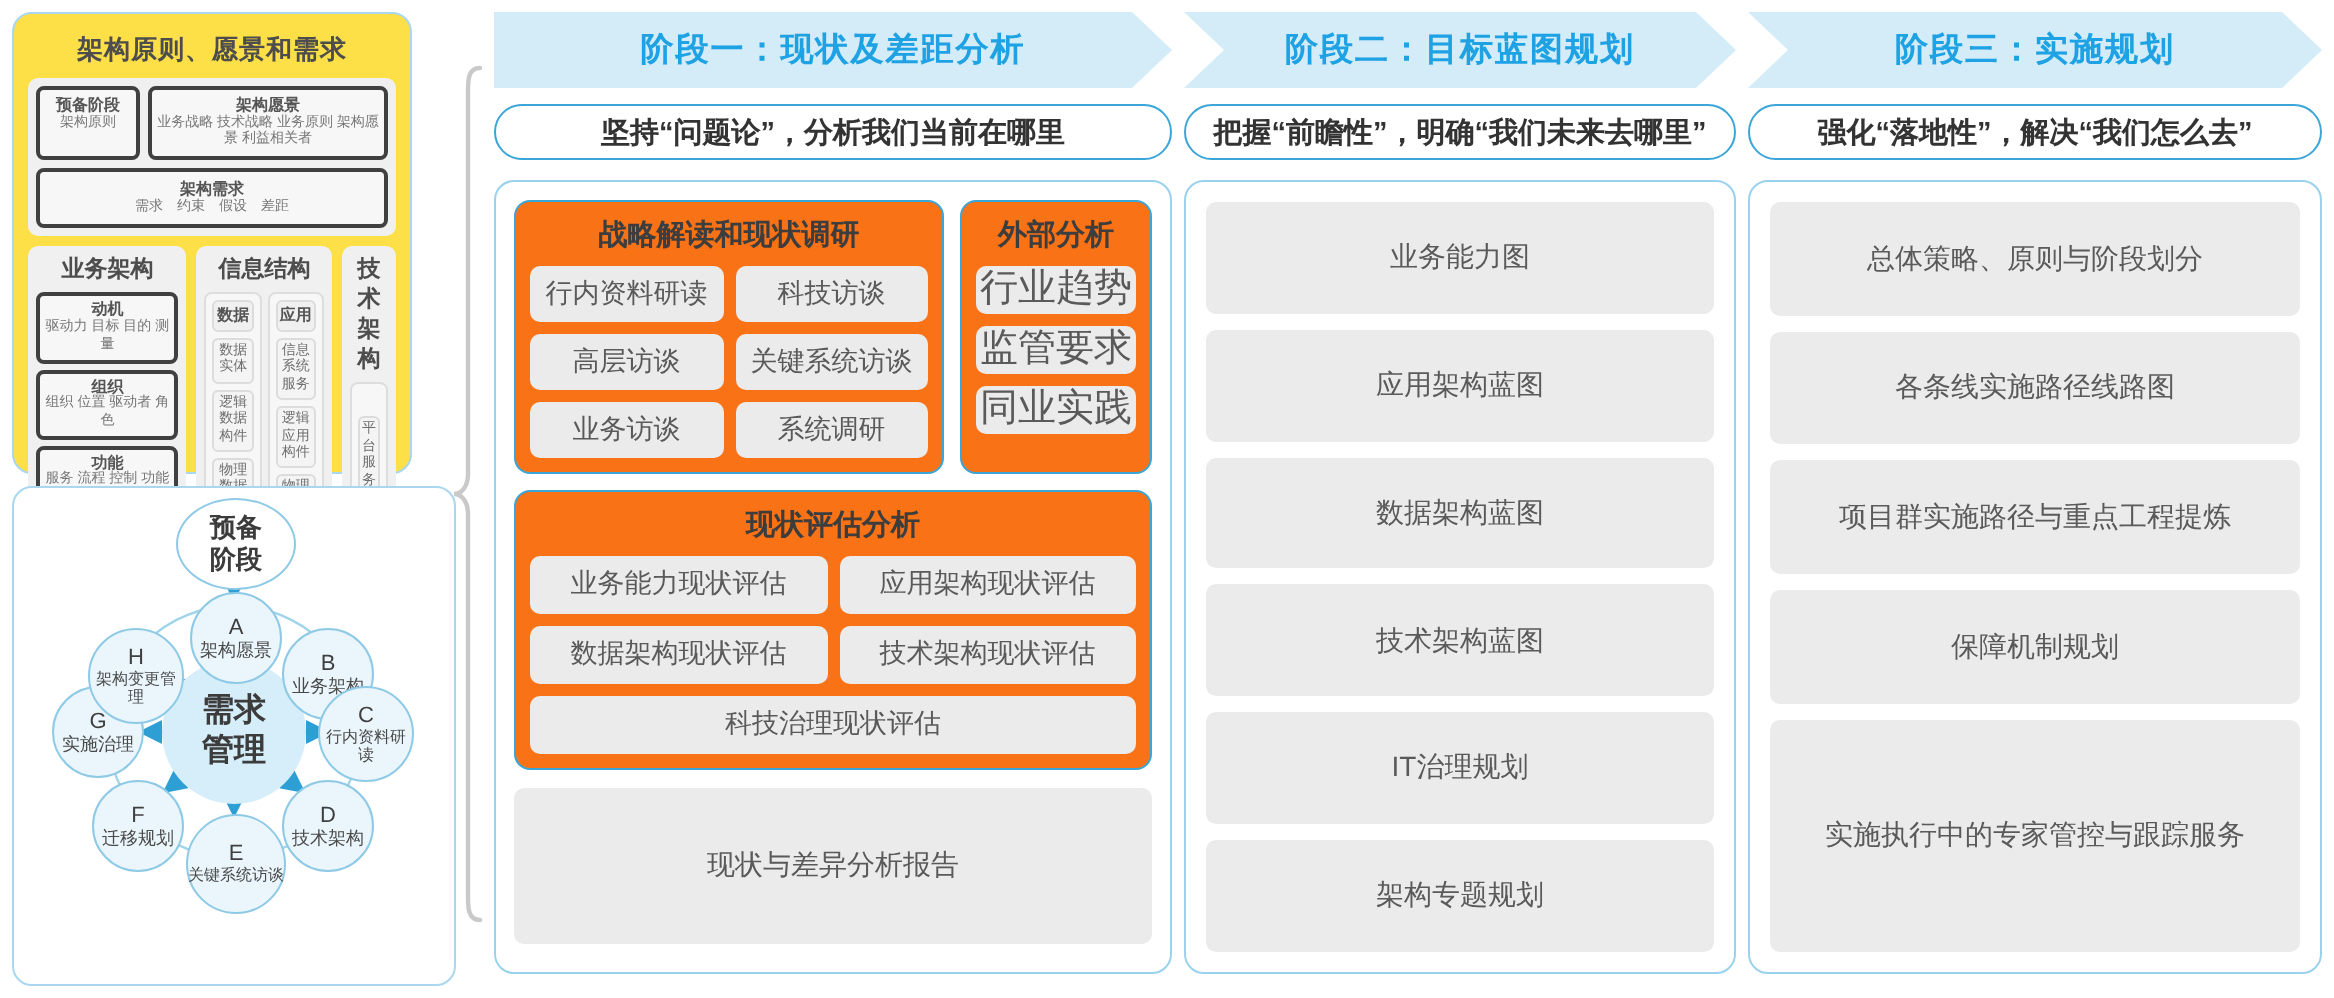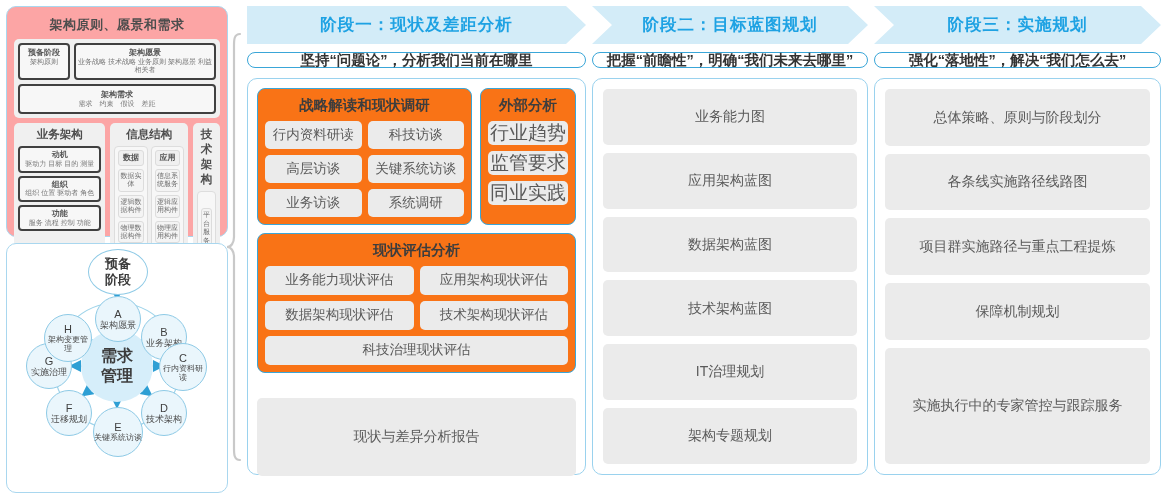--- a/index.html
+++ b/index.html
@@ -15,22 +15,22 @@
   .gray{
     background:#ebebeb;border-radius:5px;color:#5a5a5a;
     display:flex;align-items:center;justify-content:center;text-align:center;
     line-height:1.25;box-sizing:border-box;
   }
 
   
   #left-col{position:absolute;left:6px;top:6px;width:222px;height:487px;}
 
   #togaf-panel{
-    position:absolute;left:0;top:0;width:222px;height:231px;
-    background:#fca5a5;border:1px solid #a9d7ef;border-radius:10px;box-sizing:border-box;
+    position:absolute;left:0;top:0;width:200px;height:231px;
+    background:#fde047;border:1px solid #a9d7ef;border-radius:10px;box-sizing:border-box;
     padding:6px 7px;
   }
   .tg-title{
     text-align:center;font-weight:bold;font-size:13px;color:#4d4d4d;
     letter-spacing:.5px;margin:3px 0 5px 0;
   }
   .tg-sec{background:#f0f0f0;border-radius:5px;padding:4px;box-sizing:border-box;}
   .tg-card{
     background:#f7f7f7;border:2px solid #404040;border-radius:4px;
     box-sizing:border-box;text-align:center;color:#6b6b6b;
@@ -98,21 +98,21 @@
 
   .chev{
     position:relative;height:38px;background:#d3ecf8;
     display:flex;align-items:center;justify-content:center;
     color:#1ea2e3;font-weight:bold;font-size:16.5px;letter-spacing:1px;
   }
   .chev.arrow{clip-path:polygon(0 0, calc(100% - 20px) 0, 100% 50%, calc(100% - 20px) 100%, 0 100%);}
   .chev.arrow-in{clip-path:polygon(0 0, calc(100% - 20px) 0, 100% 50%, calc(100% - 20px) 100%, 0 100%, 20px 50%);}
 
   .subtitle{
-    margin-top:8px;height:16px;background:#ffffff;border:1px solid #3aa6d8;border-radius:16px;
+    margin-top:8px;height:28px;background:#ffffff;border:1px solid #3aa6d8;border-radius:16px;
     display:flex;align-items:center;justify-content:center;
     font-weight:bold;font-size:14.5px;color:#333;box-sizing:border-box;
   }
 
   .panel{
     margin-top:10px;background:#ffffff;border:1px solid #9ad2ee;border-radius:10px;
     box-sizing:border-box;padding:8px;
   }
   #ph1 .panel{height:397px;padding:9px 9px;}
   #ph2 .panel,#ph3 .panel{height:397px;padding:10px;}
@@ -124,21 +124,21 @@
   #p1-left-box{flex:1;}
   #p1-right-box{width:96px;}
   .grid2{display:grid;grid-template-columns:1fr 1fr;gap:6px;}
   .grid1{display:grid;grid-template-columns:1fr;gap:6px;}
   #p1-left-box .gray{height:28px;font-size:13.5px;}
   #p1-right-box .gray{height:24px;font-size:19px;}
   #p1-mid{margin-top:8px;}
   #p1-mid .gray{height:29px;font-size:13.5px;}
   #p1-mid .wide{grid-column:1 / span 2;}
   #p1-report{
-    margin-top:25px;height:78px;font-size:14px;
+    margin-top:9px;height:78px;font-size:14px;
   }
 
   
   .vlist{display:flex;flex-direction:column;gap:8px;height:100%;}
   .vlist .gray{font-size:14px;}
   #ph2 .vlist .gray{flex:1;}
   #ph3 .vlist .gray{flex:1;}
   #ph3 .vlist .gray.tall{flex:2.05;}
 </style>
 </head>

